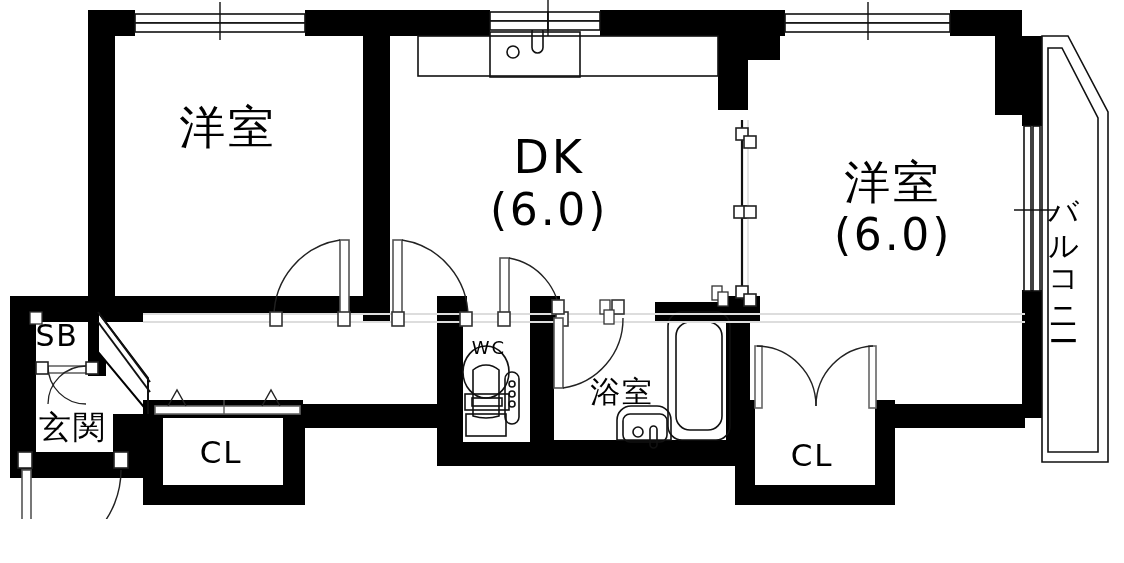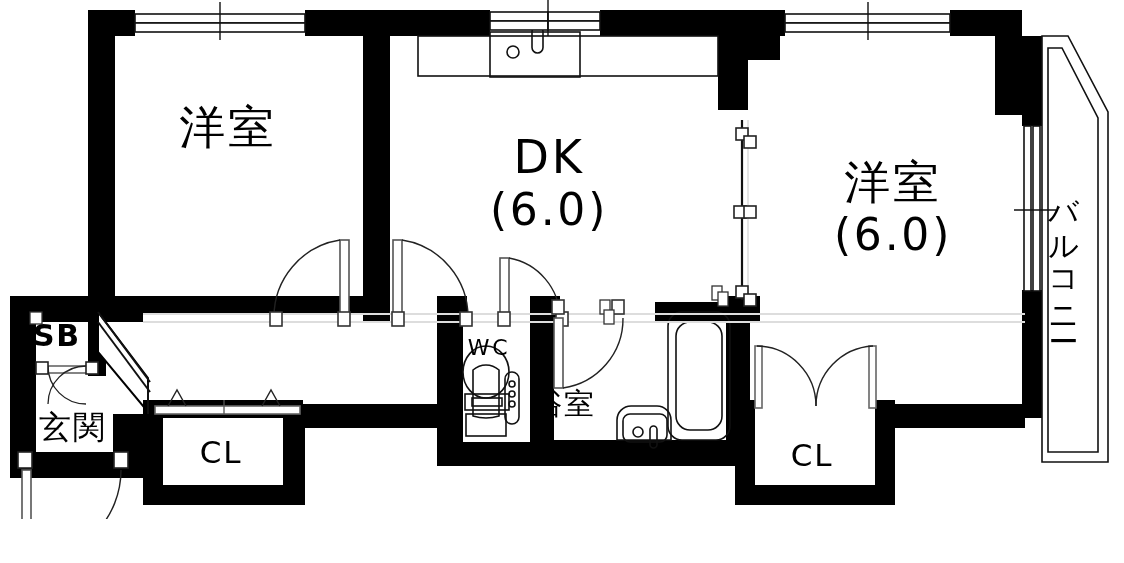--- a/index.html
+++ b/index.html
@@ -265,27 +265,27 @@
   <div class="room-label" style="left:549px; top:130px; transform:translateX(-50%); font-size:46px;">
     <span class="lbl-name">DK</span>
     <span class="lbl-size" style="font-size:44px;">(6.0)</span>
   </div>
 
   <div class="room-label" style="left:893px; top:155px; transform:translateX(-50%); font-size:46px;">
     <span class="lbl-name">洋室</span>
     <span class="lbl-size" style="font-size:44px;">(6.0)</span>
   </div>
 
-  <div class="room-label" style="left:57px; top:336px; transform:translate(-50%,-50%); font-size:30px; font-weight:700;">SB</div>
+  <div class="room-label" style="left:57px; top:336px; transform:translate(-50%,-50%); font-size:30px; font-weight:400;">SB</div>
 
   <div class="room-label" style="left:73px; top:428px; transform:translate(-50%,-50%); font-size:32px;">玄関</div>
 
   <div class="room-label" style="left:221px; top:452px; transform:translate(-50%,-50%); font-size:31px; font-weight:400;">CL</div>
 
-  <div class="room-label" style="left:489px; top:348px; transform:translate(-50%,-50%); font-size:22px; font-weight:400; letter-spacing:0.12em;">WC</div>
-
-  <div class="room-label" style="left:564px; top:392px; transform:translate(-50%,-50%); font-size:30px;margin-top:12px;">浴室</div>
+  <div class="room-label" style="left:489px; top:348px; transform:translate(-50%,-50%); font-size:18px; font-weight:400; letter-spacing:0.12em;">WC</div>
+
+  <div class="room-label" style="left:622px; top:392px; transform:translate(-50%,-50%); font-size:30px;">浴室</div>
 
   <div class="room-label" style="left:812px; top:455px; transform:translate(-50%,-50%); font-size:31px; font-weight:400;">CL</div>
 
   <div class="vertical-label" style="left:1063px; top:178px; transform:translateX(-50%); font-size:30px;">バルコニー</div>
 
 </div>
 
 </body></html>

